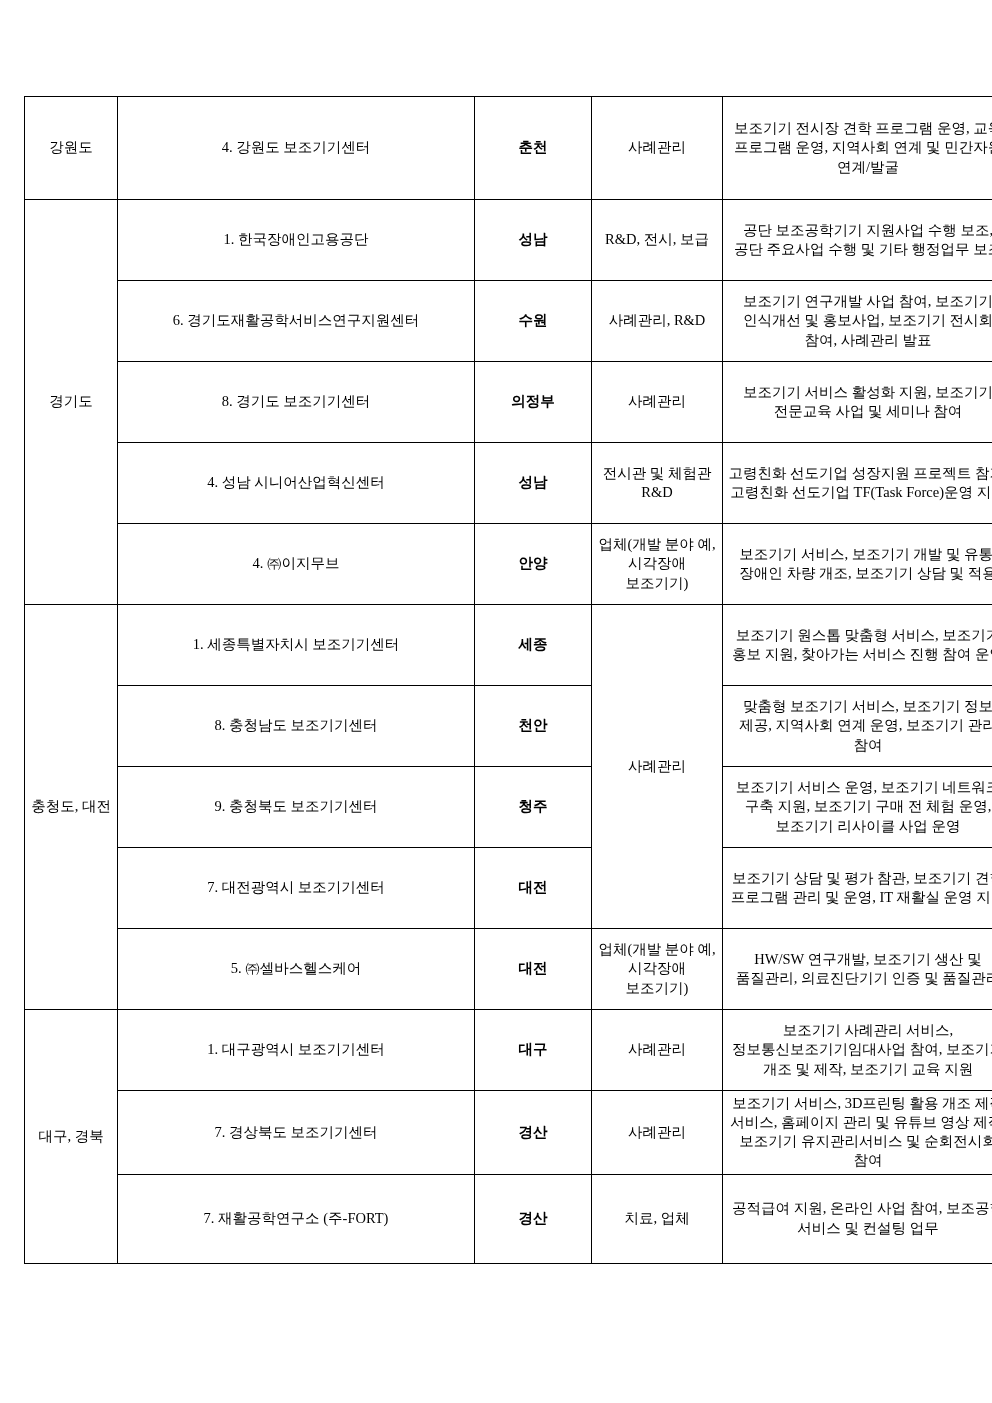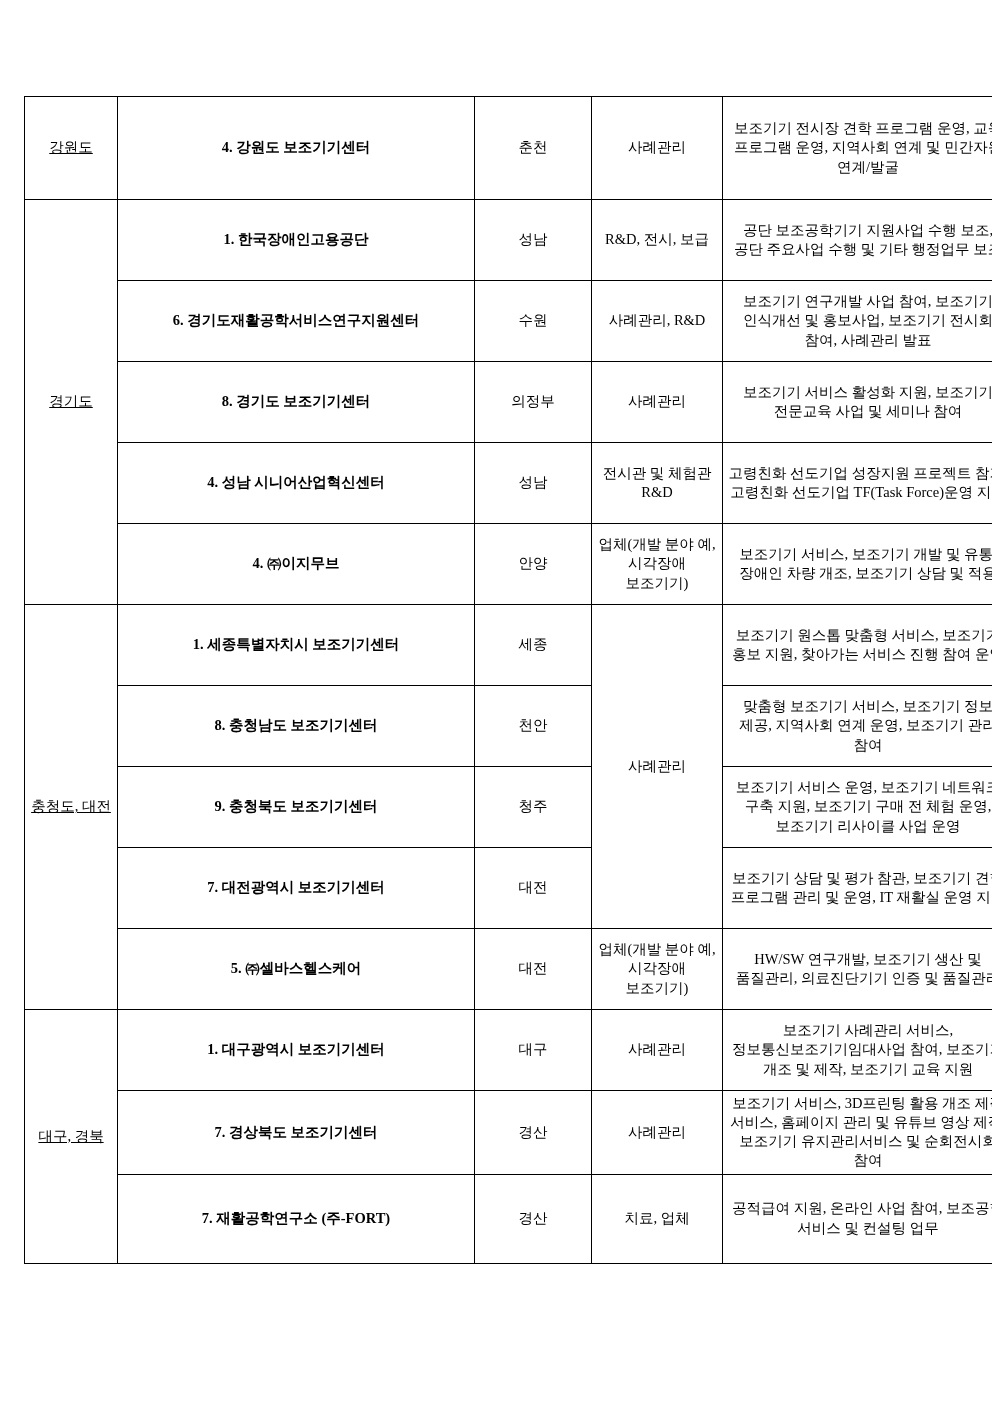--- a/index.html
+++ b/index.html
@@ -31,33 +31,32 @@
     vertical-align: middle;
     text-align: center;
     font-size: 14.5px;
     line-height: 1.32;
     word-break: keep-all;
   }
   td.region {
     width: 84px;
     font-size: 15.5px;
     line-height: 1.35;
-    text-decoration: underline;
   }
   td.org {
     width: 348px;
     text-align: left;
     padding-left: 14px;
     font-size: 15.5px;
     line-height: 1.35;
-    font-weight: bold;
   }
   td.city {
     width: 108px;
     font-size: 15.5px;
+    font-weight: bold;
   }
   td.role {
     width: 122px;
     font-size: 15px;
     line-height: 1.34;
   }
   td.detail {
     width: 282px;
     font-size: 13.2px;
     line-height: 1.33;

